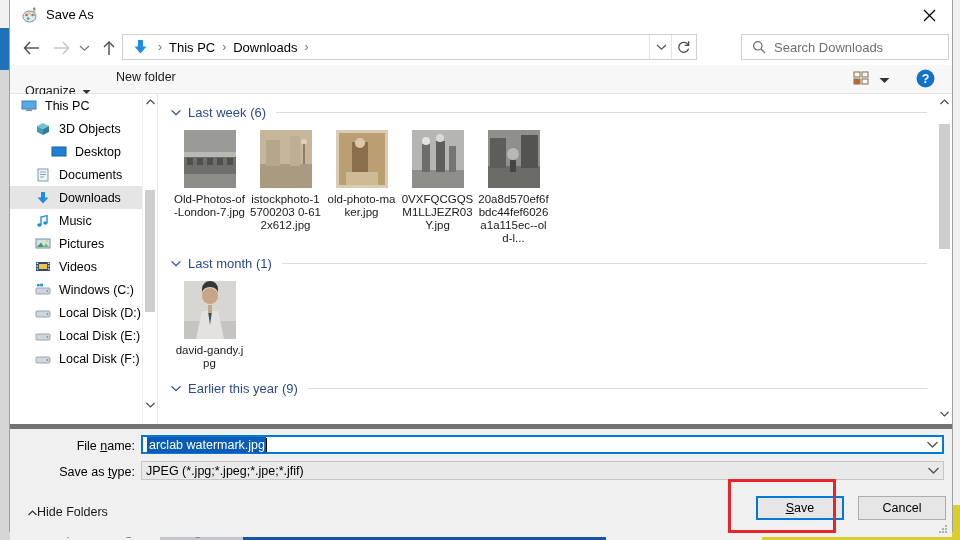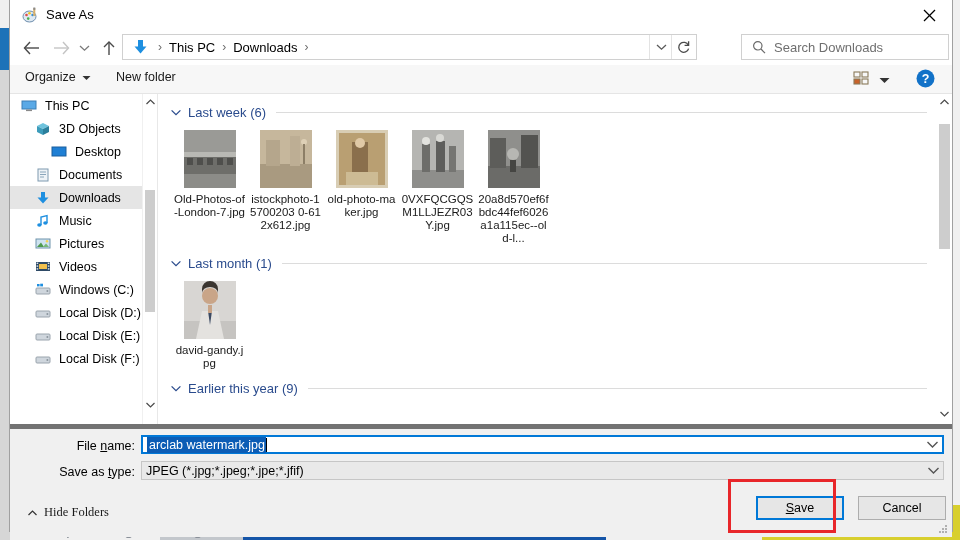--- a/index.html
+++ b/index.html
@@ -70,21 +70,21 @@
   #searchbox{
     position:absolute;left:731px;top:4px;width:208px;height:26px;
     border:1px solid #d0d0d0;background:#fff;box-sizing:border-box;
     display:flex;align-items:center;
   }
   #search-icon{margin-left:10px;margin-right:8px;display:flex;}
   #search-ph{font-size:13px;color:#6f6f6f;}
 
   
   #cmdbar{position:relative;height:28px;background:#f7f7f7;border-bottom:1px solid #e5e5e5;}
-  #organize{position:absolute;left:15px;top:5px;font-size:12.5px;color:#1a1a1a;display:flex;align-items:flex-start;gap:6px;}
+  #organize{position:absolute;left:15px;top:19px;font-size:12.5px;color:#1a1a1a;display:flex;align-items:flex-start;gap:6px;}
   #newfolder{position:absolute;left:106px;top:5px;font-size:12.5px;color:#1a1a1a;}
   #viewicon{position:absolute;left:843px;top:5px;width:18px;height:18px;}
   #viewdrop{position:absolute;left:869px;top:8px;}
   #helpbtn{position:absolute;left:906px;top:4px;width:19px;height:19px;}
 
   
   #body{position:relative;height:330px;background:#fff;}
 
   
   #sidebar{
@@ -131,21 +131,21 @@
   }
   #fld-filename{top:6px;border:2px solid #0078d7;background:#fff;}
   #fld-savetype{top:32px;border:1px solid #c6c6c6;background:#e9e9e9;}
   .fld-text{font-size:12.5px;color:#000;margin-left:4px;white-space:nowrap;}
   #filename-value{background:#0b5cb5;color:#fff;padding:1px 1px 1px 2px;}
   #fn-caret{width:1px;height:14px;background:#000;margin-left:0px;}
   .fld-chev{position:absolute;right:4px;top:0;height:100%;display:flex;align-items:center;}
 
   
   #footer{position:relative;height:50px;background:#f0f0f0;}
-  #hidefolders{position:absolute;left:18px;top:18px;display:flex;align-items:center;gap:7px;font-size:12.5px;color:#1a1a1a;font-family:Liberation Serif, serif;}
+  #hidefolders{position:absolute;left:18px;top:18px;display:flex;align-items:center;font-size:12.5px;color:#1a1a1a;}
   #save-btn{
     position:absolute;left:746px;top:9px;width:88px;height:24px;
     border:2px solid #0078d7;background:#e6e6e6;box-sizing:border-box;
     display:flex;align-items:center;justify-content:center;font-size:12.5px;color:#000;
   }
   #cancel-btn{
     position:absolute;left:848px;top:9px;width:88px;height:24px;
     border:1px solid #adadad;background:#e6e6e6;box-sizing:border-box;
     display:flex;align-items:center;justify-content:center;font-size:12.5px;color:#000;
   }

